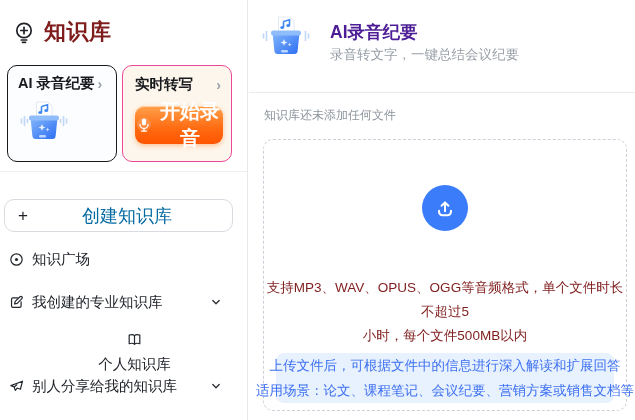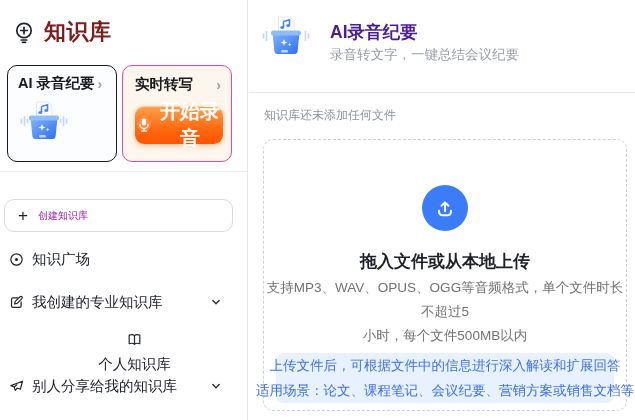--- a/index.html
+++ b/index.html
@@ -29,42 +29,42 @@
     background:linear-gradient(180deg,#ffa14c 0%,#ff6a10 60%,#ff5400 100%);
     box-shadow:inset 0 1px 0 rgba(255,255,255,.5),0 2px 5px rgba(255,106,0,.35);
     display:flex;align-items:center;justify-content:center;gap:4px;
     color:#fff;font-size:20px;font-weight:700;font-family:inherit;padding:0;}
   .sb-divider{position:absolute;left:0;top:171px;width:248px;height:1px;background:#ededef;}
 
   .create-btn{position:absolute;left:4px;top:199px;width:229px;height:33px;box-sizing:border-box;
     border:1px solid #d9dbe0;border-radius:10px;background:#fff;cursor:pointer;
     display:flex;align-items:center;padding-left:13px;gap:10px;font-family:inherit;}
   .create-btn .plus{font-size:17px;font-weight:400;color:#1d2127;line-height:1;}
-  .create-btn .lbl{font-size:10px;color:#a21caf;}
+  .create-btn .lbl{font-size:18px;color:#0369a1;margin-left:44px;}
 
   .menu-row{position:absolute;left:8px;width:232px;height:22px;display:flex;align-items:center;gap:7px;cursor:pointer;}
   .menu-row .lbl{font-size:14.5px;color:#1d2127;white-space:nowrap;}
   .menu-row .chev-down{margin-left:auto;margin-right:17px;}
   .menu-row.indent{padding-left:21px;box-sizing:border-box;flex-direction:column;}
   .mr-1{top:248px}.mr-2{top:291px}.mr-3{top:331px}.mr-4{top:375px}
 
   
   .content{position:absolute;left:249px;top:0;width:386px;height:420px;background:#fff;}
   .c-header-icon{position:absolute;left:13px;top:12px;width:48px;}
   .c-title{position:absolute;left:81px;top:20px;font-size:17.5px;font-weight:700;color:#4c1d95;}
   .c-subtitle{position:absolute;left:81px;top:46px;font-size:13.5px;color:#989fa8;}
   .c-divider{position:absolute;left:0;top:92px;width:386px;height:1px;background:#e9eaec;}
   .empty-hint{position:absolute;left:15px;top:107px;font-size:12px;color:#8d949d;}
 
   .upload-box{position:absolute;left:14px;top:139px;width:364px;height:272px;box-sizing:border-box;
     border:1.5px dashed #ccd1d9;border-radius:10px;cursor:pointer;}
   .up-circle{position:absolute;left:50%;top:45px;margin-left:-23px;width:46px;height:46px;border-radius:50%;
     background:#3b7cfb;display:flex;align-items:center;justify-content:center;}
   .up-title{position:absolute;left:0;right:0;top:110px;text-align:center;font-size:17px;font-weight:700;color:#1d2127;}
-  .up-desc{position:absolute;left:2px;right:2px;top:136px;text-align:center;font-size:13.5px;color:#737373;line-height:24px;}
+  .up-desc{position:absolute;left:2px;right:2px;top:136px;text-align:center;font-size:13.5px;color:#7f1d1d;line-height:24px;}
   .tip-box{position:absolute;left:12px;right:12px;top:213px;height:50px;border-radius:8px;background:#e8f1fe;
     display:flex;flex-direction:column;align-items:center;
     font-size:13.5px;color:#3d70f0;line-height:25px;white-space:nowrap;}
 </style>
 </head>
 <body>
 
 <svg width="0" height="0" style="position:absolute" aria-hidden="true">
   <defs>
     <linearGradient id="boxg" x1="0" y1="0" x2="1" y2="1">
@@ -228,21 +228,20 @@
   <div class="upload-box">
     <div class="up-circle">
       <span class="icon">
         <svg width="24" height="24" viewBox="0 0 24 24" fill="none" stroke="#fff" stroke-width="2" stroke-linecap="round" stroke-linejoin="round">
           <path d="M12 15.2 V6.8"></path>
           <path d="M8.6 9.8 L12 6.4 l3.4 3.4"></path>
           <path d="M6 14.8 v1 a3.4 3.4 0 0 0 3.4 3.4 h5.2 a3.4 3.4 0 0 0 3.4 -3.4 v-1"></path>
         </svg>
       </span>
     </div>
-    <div class="up-title">拖入文件或从本地上传</div>
     <div class="up-desc">
       <div>支持MP3、WAV、OPUS、OGG等音频格式，单个文件时长不超过5</div>
       <div>小时，每个文件500MB以内</div>
     </div>
     <div class="tip-box">
       <div>上传文件后，可根据文件中的信息进行深入解读和扩展回答</div>
       <div>适用场景：论文、课程笔记、会议纪要、营销方案或销售文档等</div>
     </div>
   </div>
 </div>

